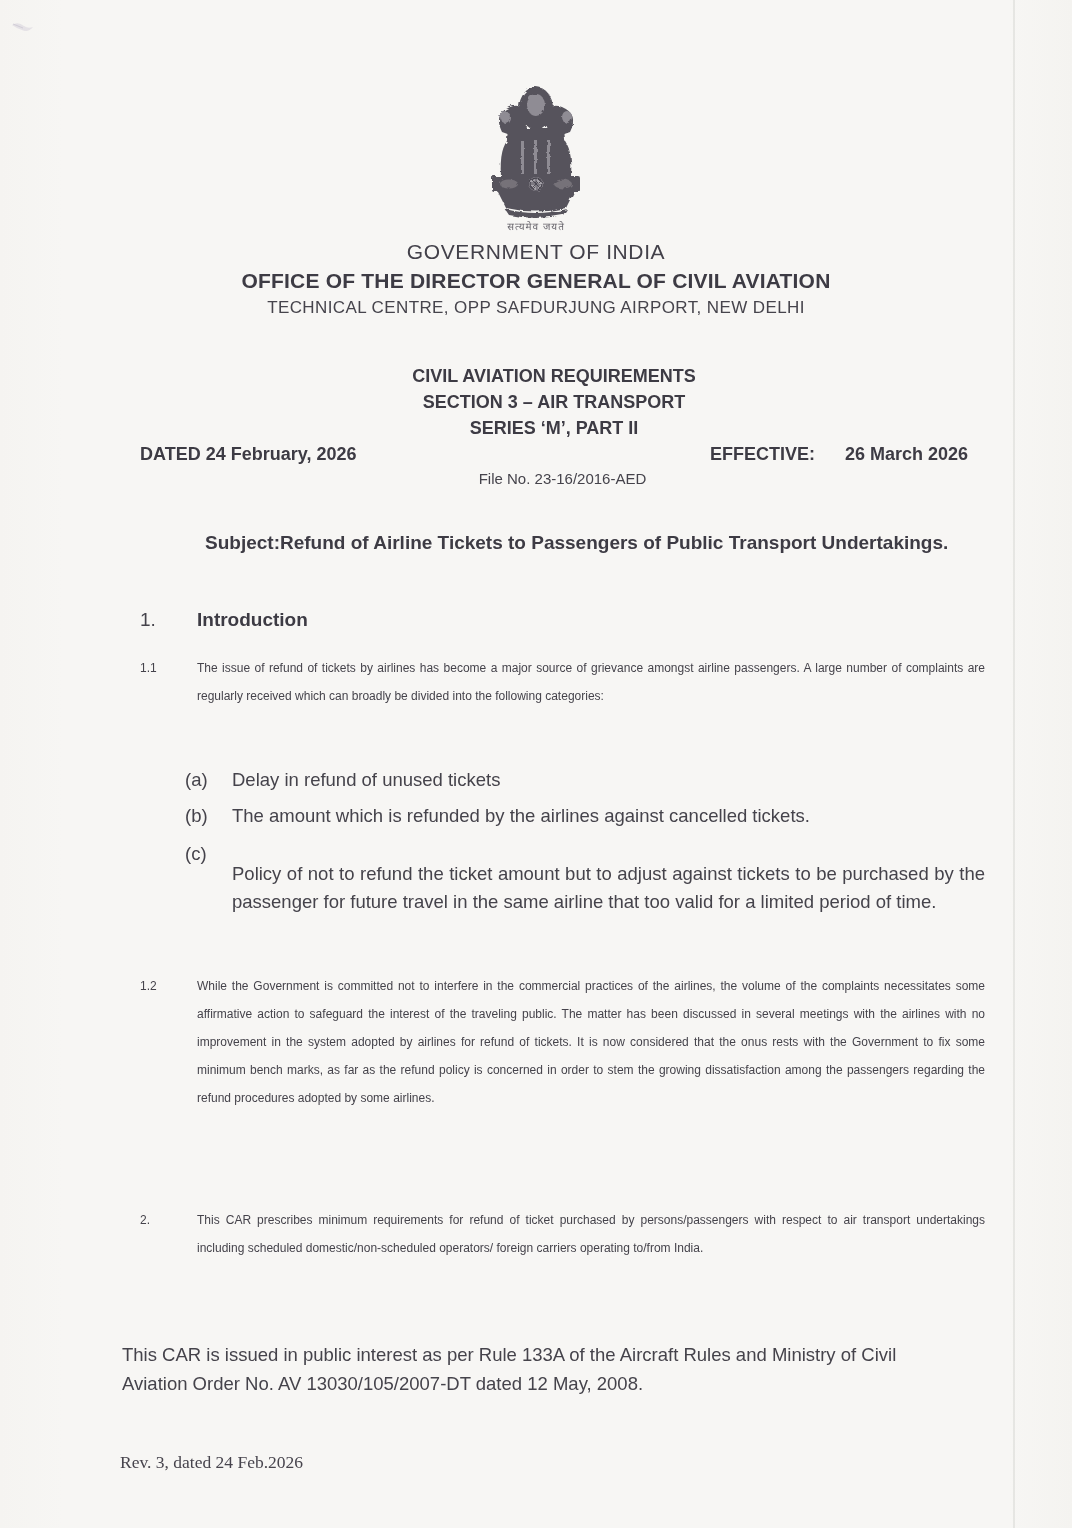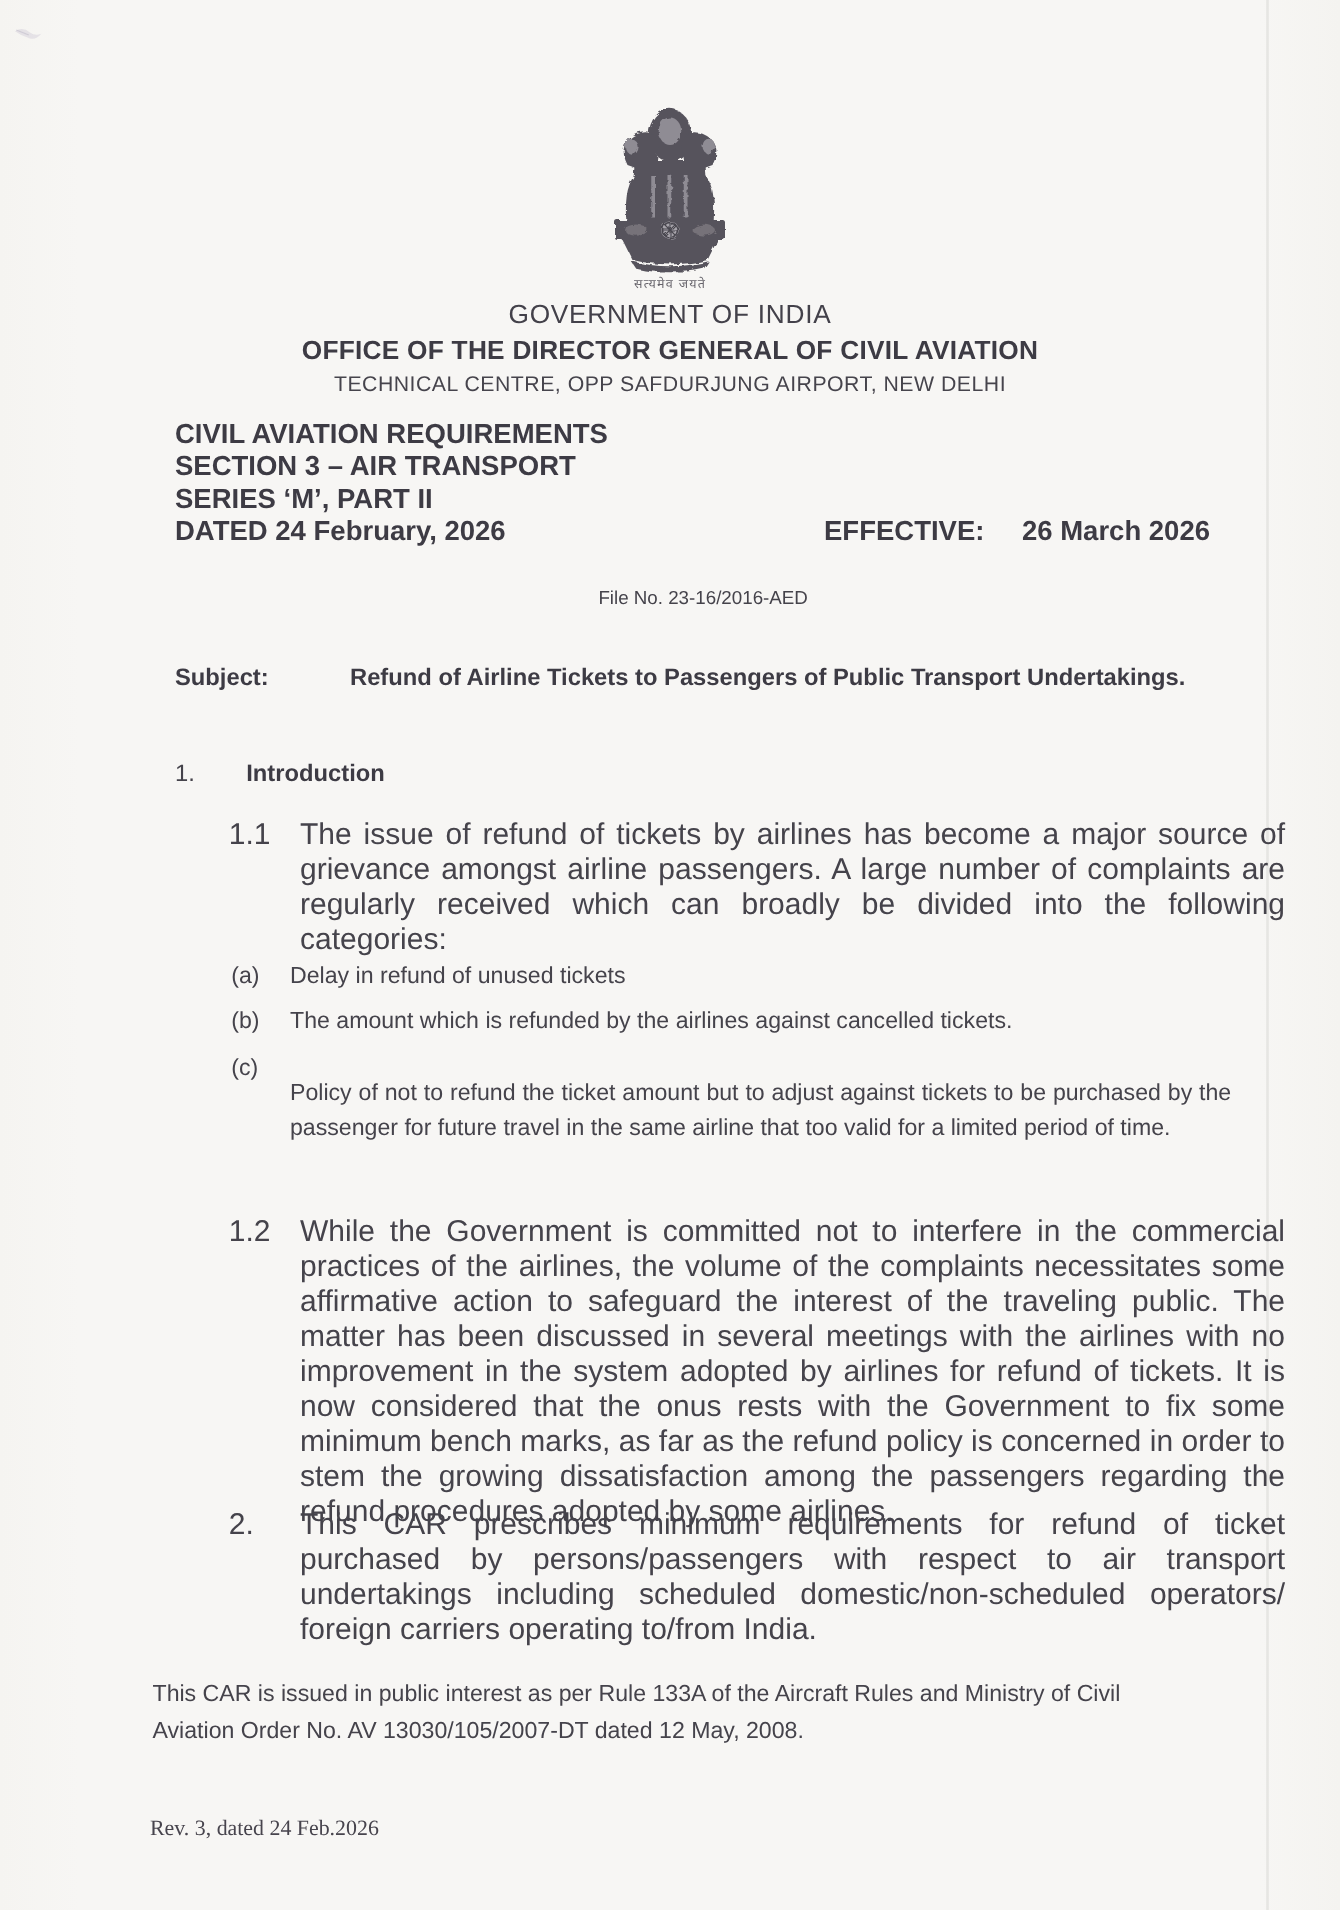--- a/index.html
+++ b/index.html
@@ -70,26 +70,27 @@
   }
   .address-line {
     margin-top: 5px;
     font-size: 17px;
     letter-spacing: 0.4px;
     color: #46444c;
   }
   .meta {
     position: absolute;
     left: 140px;
-    top: 334px;
+    top: 363px;
     width: 828px;
-    font-size: 22px;
+    font-size: 18px;
     font-weight: bold;
     line-height: 26px;
     color: #3d3b44;
+    text-align: center;
   }
   .meta-row {
     display: flex;
     justify-content: space-between;
   }
   .effective-wrap { display: flex; }
   .effective-date { margin-left: 30px; }
   .file-no {
     position: absolute;
     left: 140px;
@@ -103,42 +104,41 @@
     position: absolute;
     left: 140px;
     top: 528px;
     width: 845px;
     display: flex;
     font-size: 19px;
     font-weight: bold;
     line-height: 29px;
     color: #3d3b44;
   }
-  .subject-label { width: 140px; flex: none; }
+  .subject-label { width: 140px; flex: none; text-align: right; }
   .subject-text { width: 705px; text-align: justify; }
   .sec-heading {
     position: absolute;
     left: 140px;
     top: 606px;
     width: 845px;
     display: flex;
     font-size: 19px;
     line-height: 28px;
   }
   .num-col { width: 57px; flex: none; color: #45434b; }
   .sec-heading .heading-text { font-weight: bold; color: #3d3b44; }
   .para {
     position: absolute;
     left: 140px;
     width: 845px;
     display: flex;
-    font-size: 24px;
+    font-size: 12px;
     line-height: 28px;
     color: #45434b;
-    margin-left: 43px;
   }
   .para .para-text { text-align: justify; flex: 1; }
   .p11 { top: 654px; }
   .p12 { top: 972px; }
   .p2  { top: 1206px; }
   .categories {
     position: absolute;
     left: 185px;
     top: 766px;
     width: 800px;

